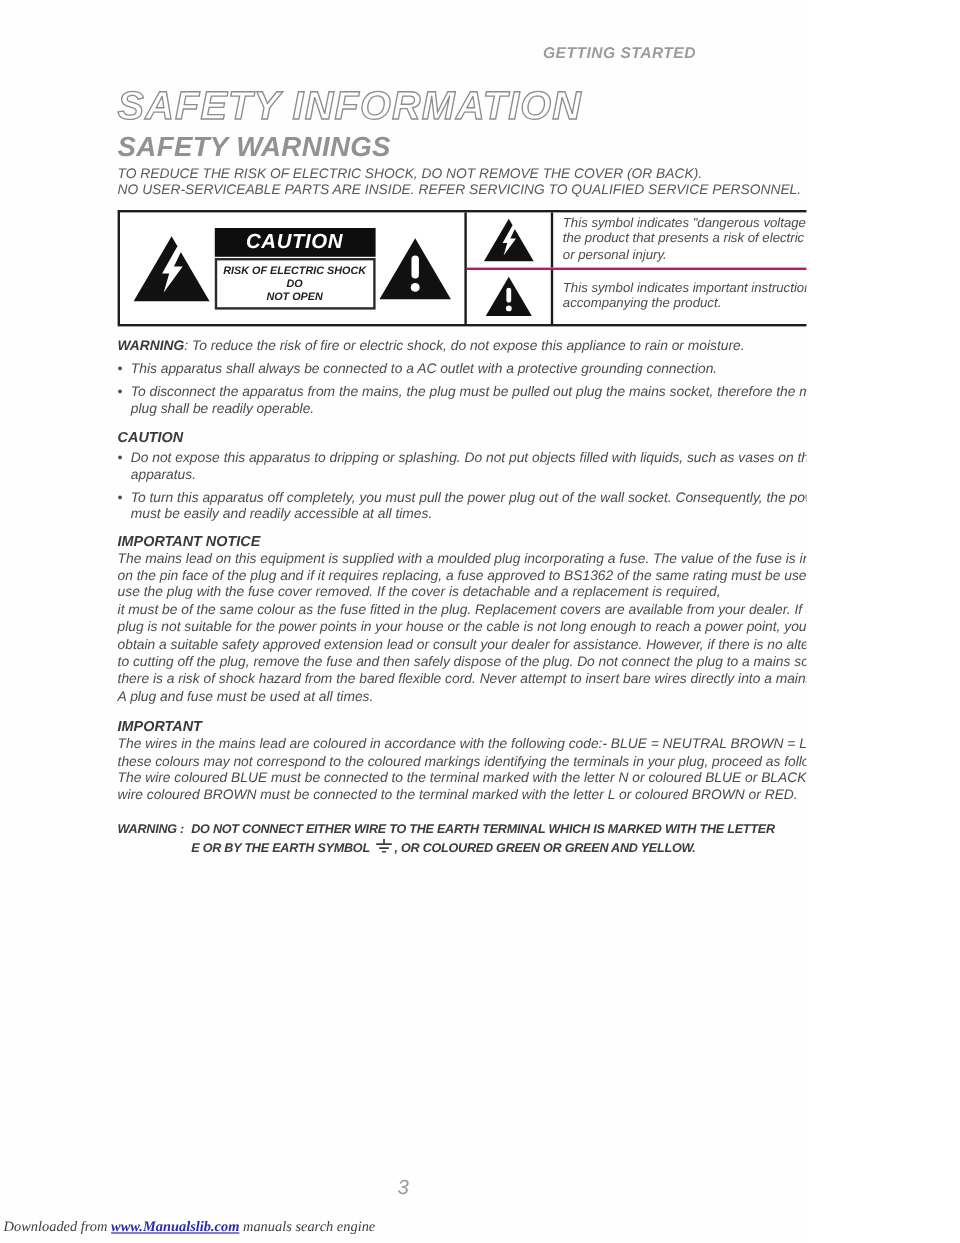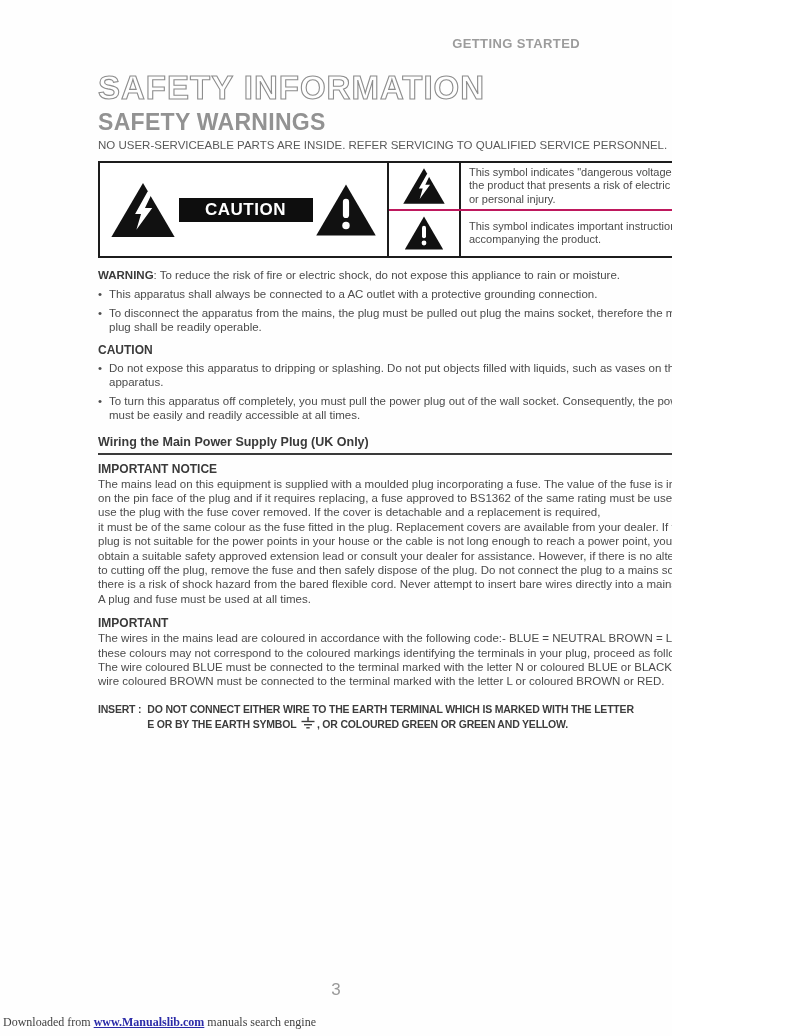--- a/index.html
+++ b/index.html
@@ -4,20 +4,21 @@
 <style>
   html,body{margin:0;padding:0;background:#ffffff;}
   .page{
     position:relative;
     width:672px;
     height:1036px;
     background:#fefefe;
     font-family:"Liberation Sans","DejaVu Sans",sans-serif;
     color:#4b4b4b;
     overflow:hidden;
+    font-style:italic;
   }
   
   .header-bar{position:absolute;left:714px;top:8px;width:3px;height:49px;background:#b4b4b4;}
   .header-label{
     position:absolute;top:36px;right:92px;
     font-size:13px;letter-spacing:.4px;color:#9c9c9c;font-weight:bold;
   }
   
   .eng-tab{
     position:absolute;left:722px;top:108px;width:68px;height:70px;
@@ -98,33 +99,36 @@
   <div class="eng-tab">
     <span>ENG</span>
   </div>
 
   <div class="content">
 
     <div class="page-title">SAFETY INFORMATION</div>
     <div class="sub-title">SAFETY WARNINGS</div>
 
     <div class="intro">
+      <div>TO REDUCE THE RISK OF ELECTRIC SHOCK, DO NOT REMOVE THE COVER (OR BACK).</div>
       <div>NO USER-SERVICEABLE PARTS ARE INSIDE. REFER SERVICING TO QUALIFIED SERVICE PERSONNEL.</div>
     </div>
 
     <div class="caution-box">
       <div class="cb-left">
         <span>
           <svg width="66" height="58" viewBox="0 0 100 88">
             <polygon points="50,3 98,85 2,85" fill="#111"></polygon>
             <polygon points="57,16 38,50 47,50 40,74 64,41 53,41 65,16" fill="#fff"></polygon>
           </svg>
         </span>
         <div class="cb-caution">
           <div class="cb-caution-bar">CAUTION</div>
+          <div class="cb-caution-sub">RISK OF ELECTRIC SHOCK DO
+NOT OPEN</div>
         </div>
         <span>
           <svg width="62" height="56" viewBox="0 0 100 88">
             <polygon points="50,3 98,85 2,85" fill="#111"></polygon>
             <rect x="45" y="26" width="10" height="31" rx="5" fill="#fff"></rect>
             <circle cx="50" cy="69" r="6" fill="#fff"></circle>
           </svg>
         </span>
       </div>
       <div class="cb-right">
@@ -171,31 +175,30 @@
 
     <div class="bullet">
       <span class="marker">•</span>
       <span class="btext">Do not expose this apparatus to dripping or splashing. Do not put objects filled with liquids, such as vases on the apparatus.</span>
     </div>
     <div class="bullet">
       <span class="marker">•</span>
       <span class="btext">To turn this apparatus off completely, you must pull the power plug out of the wall socket. Consequently, the power plug must be easily and readily accessible at all times.</span>
     </div>
 
-    <div class="rule-heading">Wiring the Main Power Supply Plug (UK Only)</div>
 
     <div class="para-heading">IMPORTANT NOTICE</div>
     <div class="para">The mains lead on this equipment is supplied with a moulded plug incorporating a fuse. The value of the fuse is indicated on the pin face of the plug and if it requires replacing, a fuse approved to BS1362 of the same rating must be used. Never use the plug with the fuse cover removed. If the cover is detachable and a replacement is required,
 it must be of the same colour as the fuse fitted in the plug. Replacement covers are available from your dealer. If the fitted plug is not suitable for the power points in your house or the cable is not long enough to reach a power point, you should obtain a suitable safety approved extension lead or consult your dealer for assistance. However, if there is no alternative to cutting off the plug, remove the fuse and then safely dispose of the plug. Do not connect the plug to a mains socket as there is a risk of shock hazard from the bared flexible cord. Never attempt to insert bare wires directly into a mains socket. A plug and fuse must be used at all times.</div>
 
     <div class="para-heading gap">IMPORTANT</div>
     <div class="para">The wires in the mains lead are coloured in accordance with the following code:- BLUE = NEUTRAL BROWN = LIVE As these colours may not correspond to the coloured markings identifying the terminals in your plug, proceed as follows:- The wire coloured BLUE must be connected to the terminal marked with the letter N or coloured BLUE or BLACK. The wire coloured BROWN must be connected to the terminal marked with the letter L or coloured BROWN or RED.</div>
 
     <div class="final-warning">
-      <span class="fw-label">INSERT :</span>
+      <span class="fw-label">WARNING :</span>
       <span class="fw-text"><span>DO NOT CONNECT EITHER WIRE TO THE EARTH TERMINAL WHICH IS MARKED WITH THE LETTER
 E OR BY THE EARTH SYMBOL </span><span class="earth-icon"><svg width="16" height="12" viewBox="0 0 16 12">
               <g stroke="#3c3c3c" stroke-width="1.4" fill="none">
                 <line x1="8" y1="0" x2="8" y2="4.5"></line>
                 <line x1="1.5" y1="4.5" x2="14.5" y2="4.5"></line>
                 <line x1="4" y1="7.7" x2="12" y2="7.7"></line>
                 <line x1="6.3" y1="10.8" x2="9.7" y2="10.8"></line>
               </g>
             </svg></span><span>, OR COLOURED GREEN OR GREEN AND YELLOW.</span></span>
     </div>

